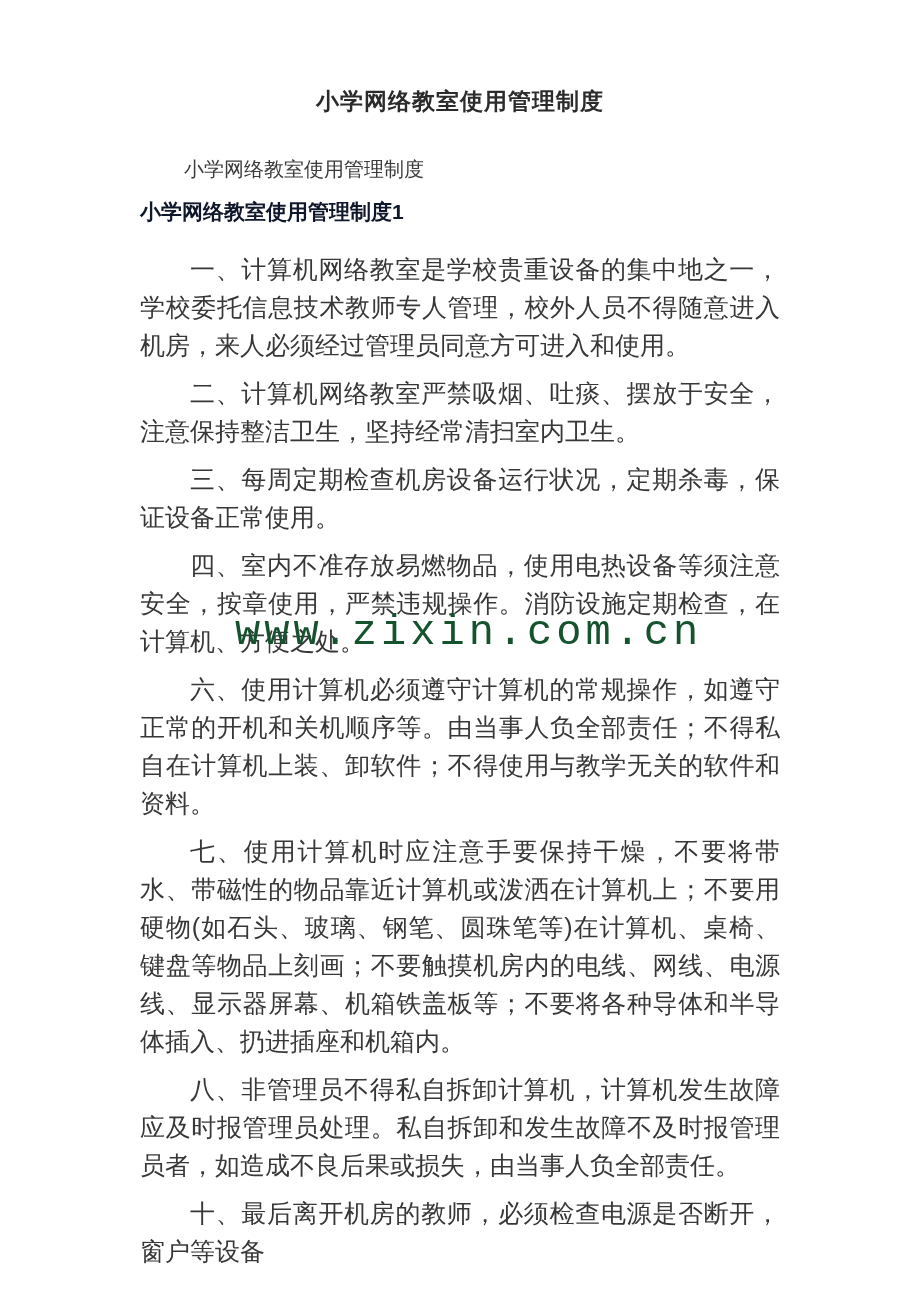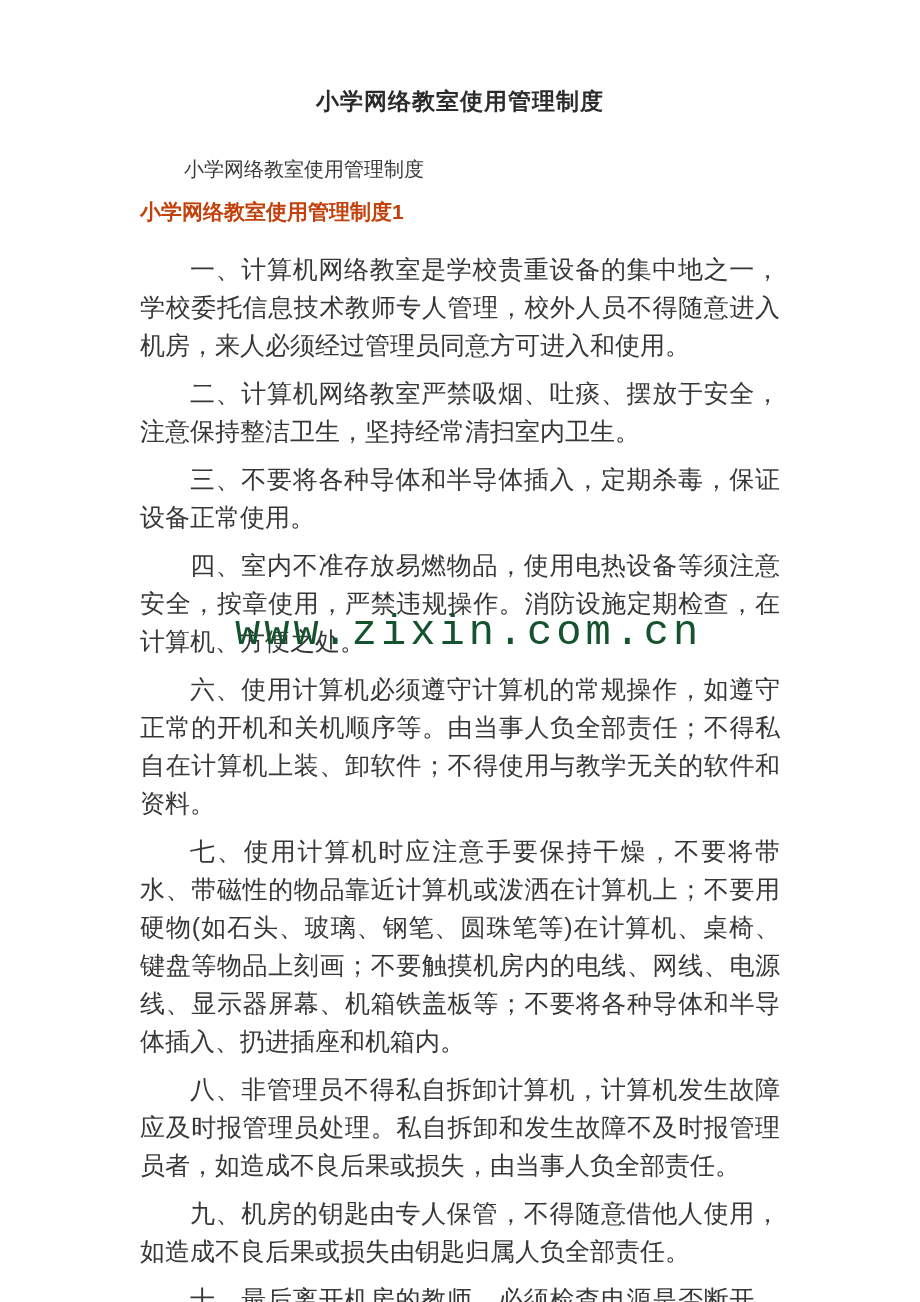--- a/index.html
+++ b/index.html
@@ -31,21 +31,21 @@
     line-height: 30px;
     font-weight: normal;
     text-indent: 2.2em;
     color: #3a3a3a;
   }
   .section-heading {
     margin: 0 0 22px 0;
     font-size: 21px;
     line-height: 32px;
     font-weight: bold;
-    color: #c2410c;
+    color: #0f172a;
   }
   .body-paragraph {
     margin: 0 0 10px 0;
     font-size: 25px;
     line-height: 38px;
     text-indent: 2em;
     text-align: justify;
     color: #373737;
   }
   .watermark {
@@ -71,22 +71,21 @@
   <div class="content">
 
     <h1 class="doc-title">小学网络教室使用管理制度</h1>
 
     <p class="doc-subtitle">小学网络教室使用管理制度</p>
 
     <h2 class="section-heading">小学网络教室使用管理制度1</h2>
 
     <p class="body-paragraph">一、计算机网络教室是学校贵重设备的集中地之一，学校委托信息技术教师专人管理，校外人员不得随意进入机房，来人必须经过管理员同意方可进入和使用。</p>
     <p class="body-paragraph">二、计算机网络教室严禁吸烟、吐痰、摆放于安全，注意保持整洁卫生，坚持经常清扫室内卫生。</p>
-    <p class="body-paragraph">三、不要将各种导体和半导体插入，定期杀毒，保证设备正常使用。</p>
+    <p class="body-paragraph">三、每周定期检查机房设备运行状况，定期杀毒，保证设备正常使用。</p>
     <p class="body-paragraph">四、室内不准存放易燃物品，使用电热设备等须注意安全，按章使用，严禁违规操作。消防设施定期检查，在计算机、方便之处。</p>
     <p class="body-paragraph">六、使用计算机必须遵守计算机的常规操作，如遵守正常的开机和关机顺序等。由当事人负全部责任；不得私自在计算机上装、卸软件；不得使用与教学无关的软件和资料。</p>
     <p class="body-paragraph">七、使用计算机时应注意手要保持干燥，不要将带水、带磁性的物品靠近计算机或泼洒在计算机上；不要用硬物(如石头、玻璃、钢笔、圆珠笔等)在计算机、桌椅、键盘等物品上刻画；不要触摸机房内的电线、网线、电源线、显示器屏幕、机箱铁盖板等；不要将各种导体和半导体插入、扔进插座和机箱内。</p>
     <p class="body-paragraph">八、非管理员不得私自拆卸计算机，计算机发生故障应及时报管理员处理。私自拆卸和发生故障不及时报管理员者，如造成不良后果或损失，由当事人负全部责任。</p>
-    <p class="body-paragraph">九、机房的钥匙由专人保管，不得随意借他人使用，如造成不良后果或损失由钥匙归属人负全部责任。</p>
     <p class="body-paragraph">十、最后离开机房的教师，必须检查电源是否断开，窗户等设备</p>
 
   </div>
 </div>
 
 </body></html>

